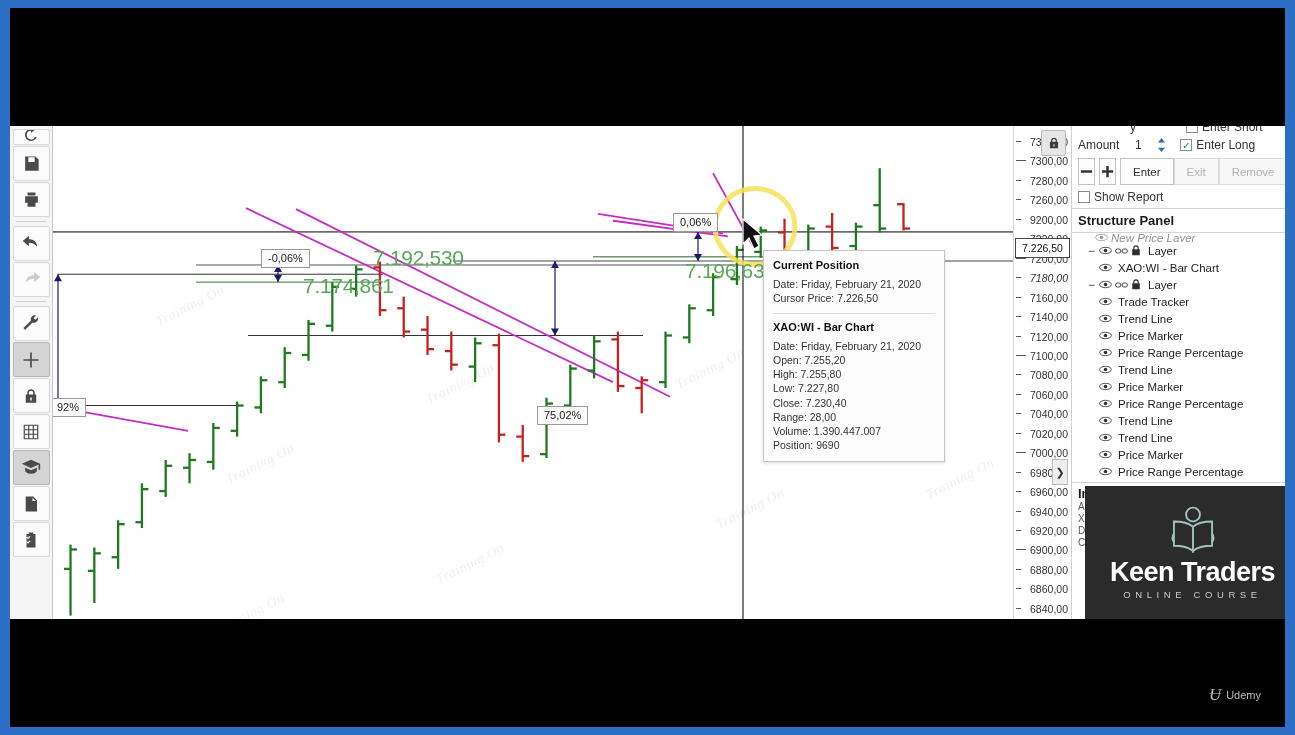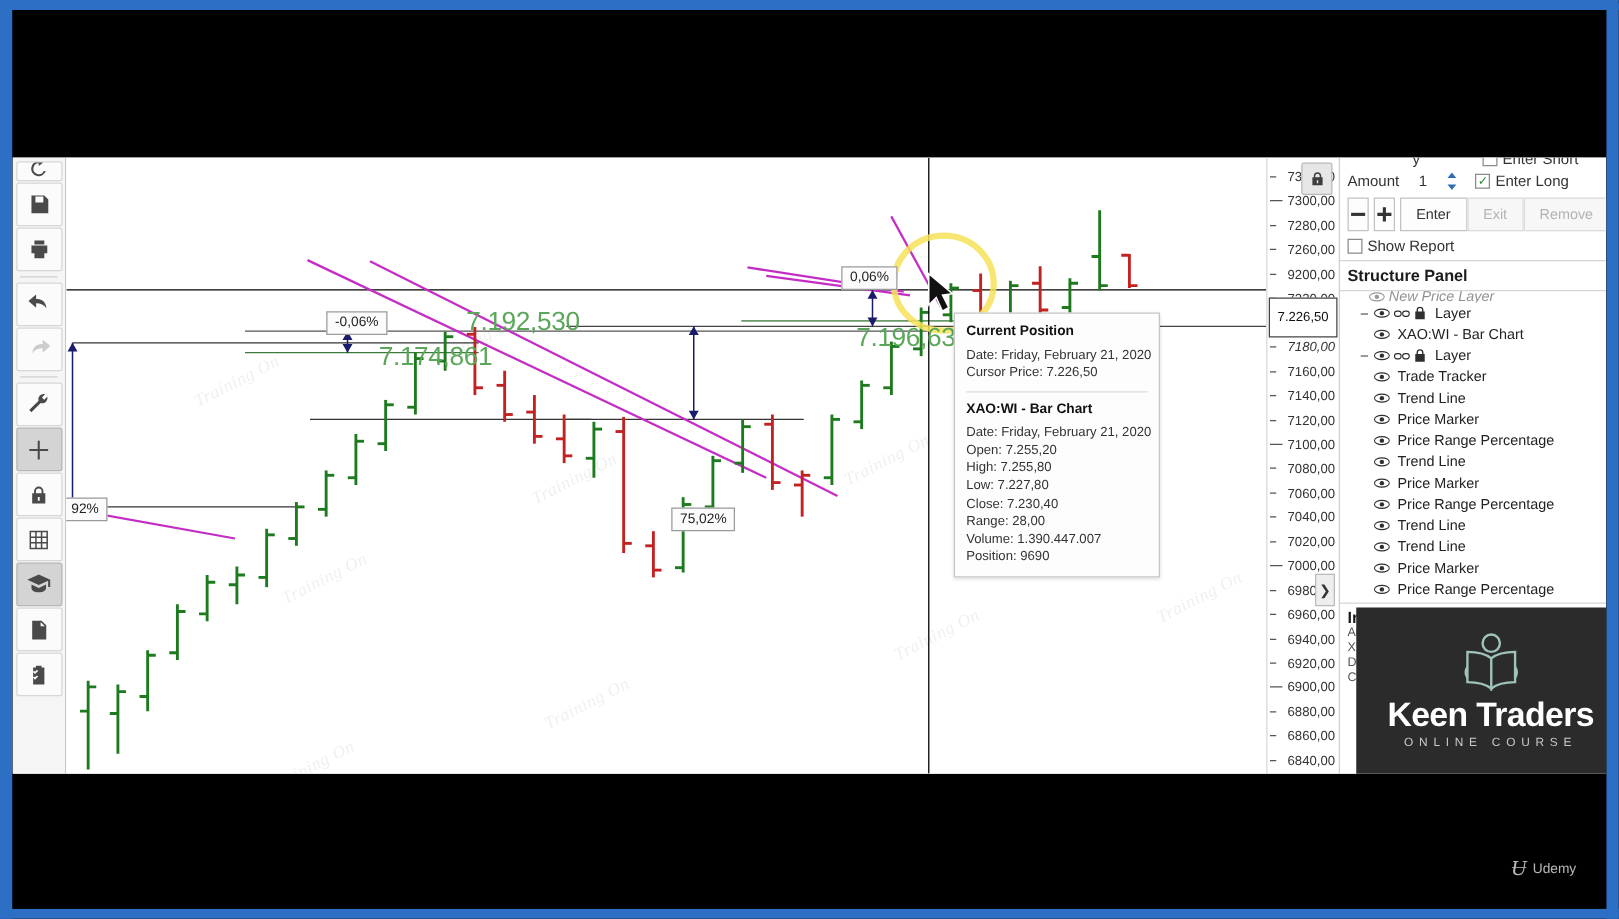--- a/index.html
+++ b/index.html
@@ -68,21 +68,21 @@
     font-size: 11px; color: #222; padding: 2px 6px; white-space: nowrap;
     line-height: 13px;
   }
   .price-label-green {
     position: absolute; color: #5aa75a; font-size: 21px;
     white-space: nowrap; letter-spacing: -.3px;
   }
 
   
   #tooltip {
-    position: absolute; left: 710px; top: 124px; width: 165px;
+    position: absolute; left: 710px; top: 124px; width: 182px;
     background: #fdfdfd; border: 1px solid #c5c5c5;
     padding: 7px 9px 9px 9px; font-size: 10.5px; color: #333;
     line-height: 14.2px; box-shadow: 0 1px 3px rgba(0,0,0,.15);
   }
   #tooltip .tt-title { font-weight: bold; font-size: 11px; color: #111; margin-bottom: 5px; }
   #tooltip .tt-hr { height: 1px; background: #dcdcdc; margin: 7px 0 6px 0; }
   #tooltip .tt-row { white-space: nowrap; }
 
   
   #price-axis {
@@ -90,21 +90,21 @@
     background: #ffffff; border-left: 1px solid #d8d8d8;
     font-size: 10.5px; color: #333;
   }
   .axis-tick {
     position: absolute; right: 3px; white-space: nowrap;
     line-height: 10px;
   }
   .axis-dash { position: absolute; left: 2px; width: 5px; height: 1px; background: #555; }
   .axis-dash.long { width: 10px; }
   #cursor-price-box {
-    position: absolute; left: 1px; width: 55px; height: 32px;
+    position: absolute; left: 1px; width: 55px; height: 20px;
     background: #fff; border: 1px solid #444; font-size: 10.5px;
     display: flex; align-items: center; justify-content: center; color: #111;
     z-index: 5;
   }
   #axis-lock-btn {
     position: absolute; left: 27px; top: 4px; width: 25px; height: 26px;
     background: #e6e6e6; border: 1px solid #b9b9b9; border-radius: 2px;
     display: flex; align-items: center; justify-content: center; color: #3d3d3d;
     z-index: 6;
   }

